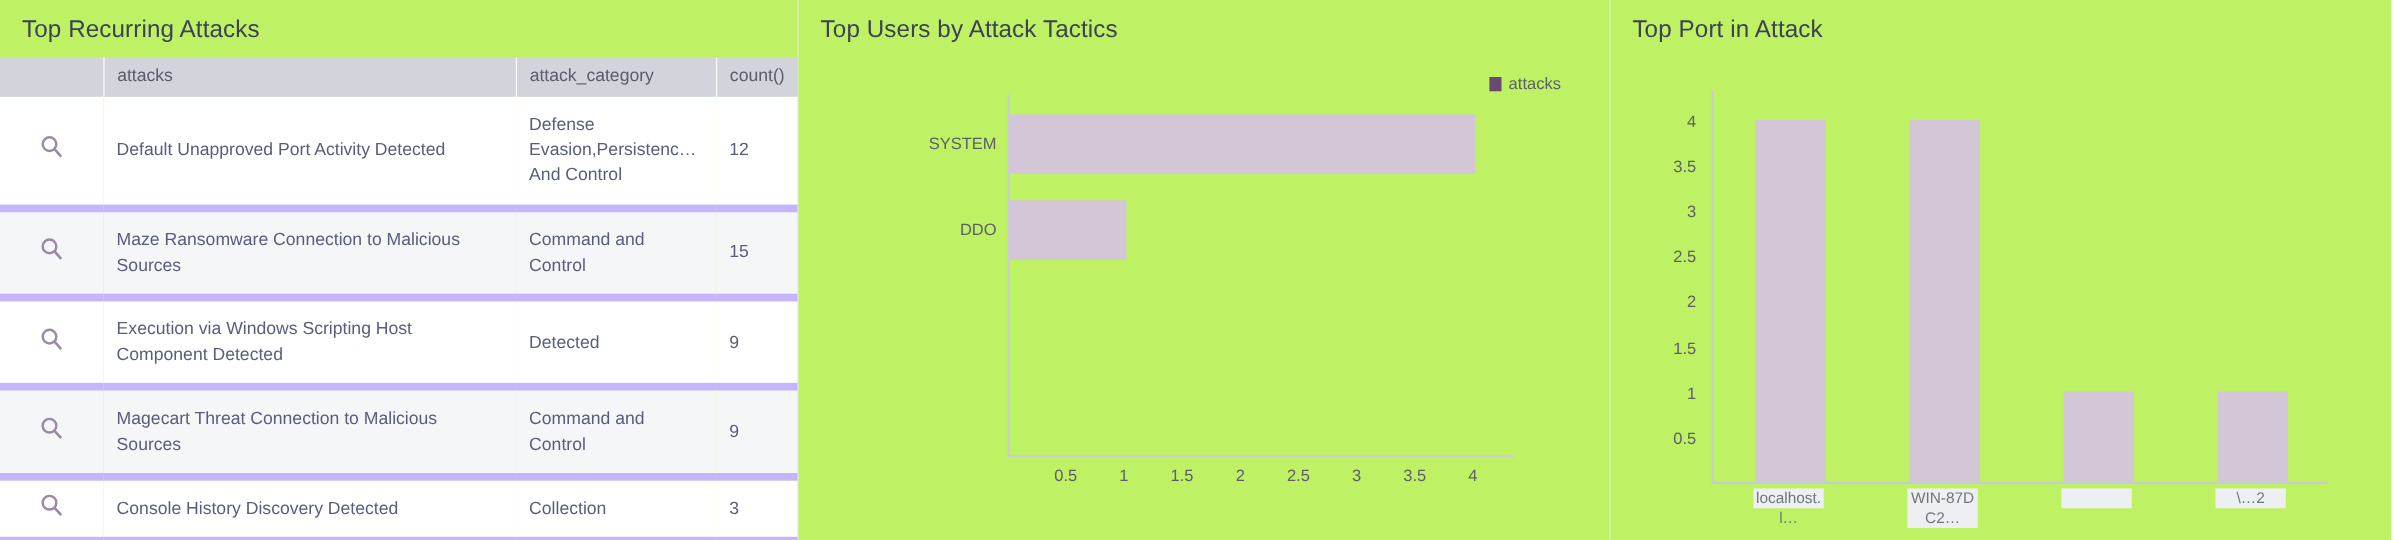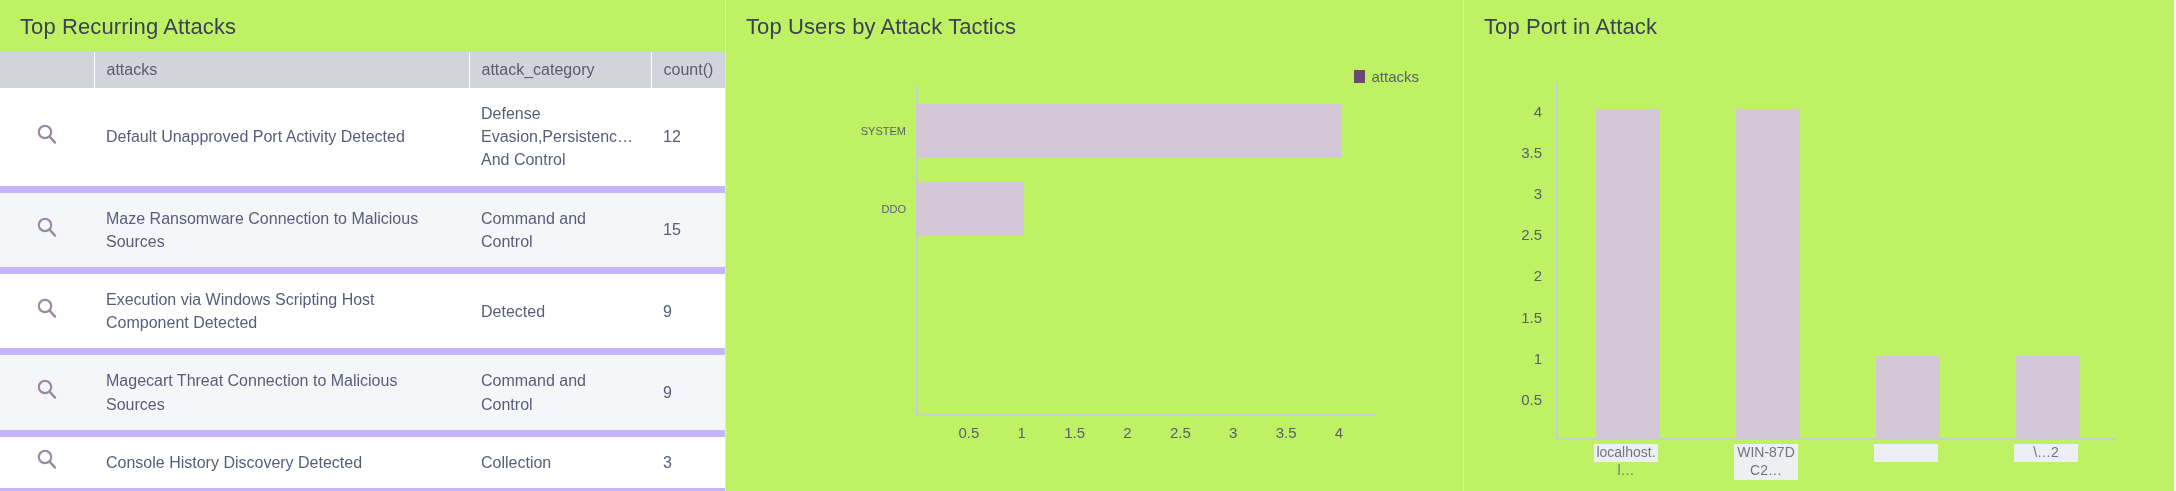--- a/index.html
+++ b/index.html
@@ -86,21 +86,21 @@
   .hbar-plot {
     position: absolute; left: 190px; top: 34px;
     width: 460px; height: 330px;
     border-left: 2px solid #c9cbd6;
     border-bottom: 2px solid #c9cbd6;
   }
   .hbar-row { position: absolute; left: 0; height: 54px; }
   .hbar-fill { height: 100%; background: #d3c6d6; }
   .hbar-cat {
     position: absolute; right: 100%; margin-right: 12px;
-    font-size: 11px; color: #5c5f6b; white-space: nowrap;
+    font-size: 15px; color: #5c5f6b; white-space: nowrap;
     top: 50%; transform: translateY(-50%);
   }
   .xticks { position: absolute; left: 190px; top: 372px; width: 460px; height: 24px; }
 
   
   .vbar-plot {
     position: absolute; left: 92px; top: 30px;
     width: 560px; height: 358px;
     border-left: 2px solid #c9cbd6;
     border-bottom: 2px solid #c9cbd6;

